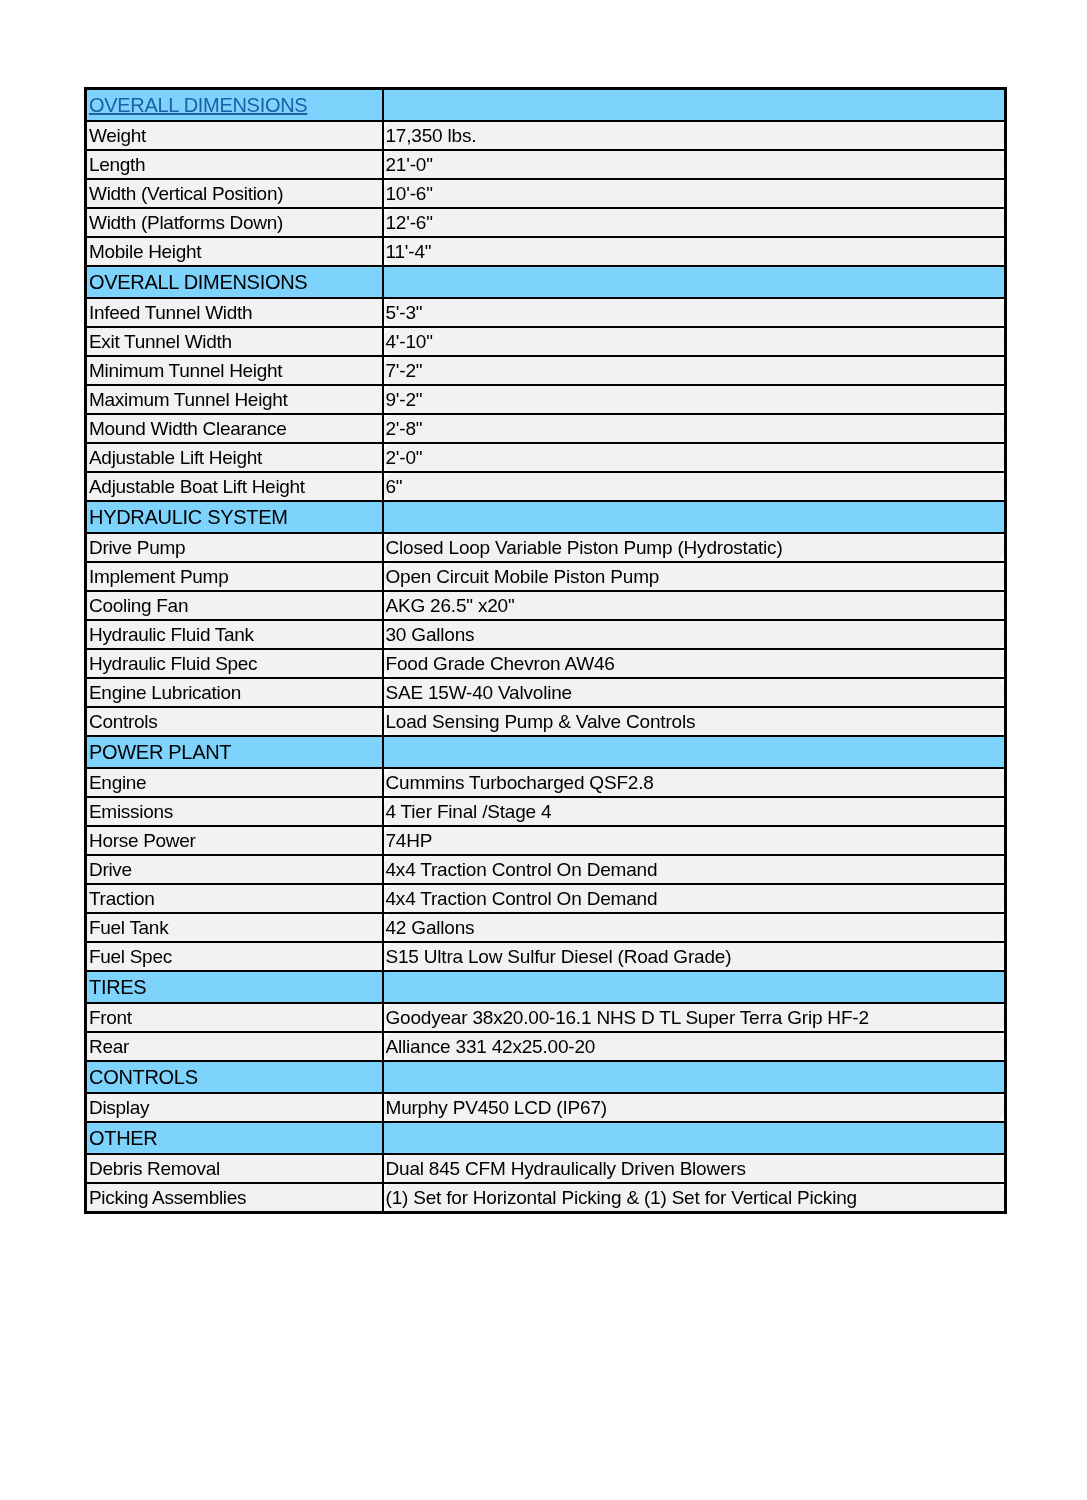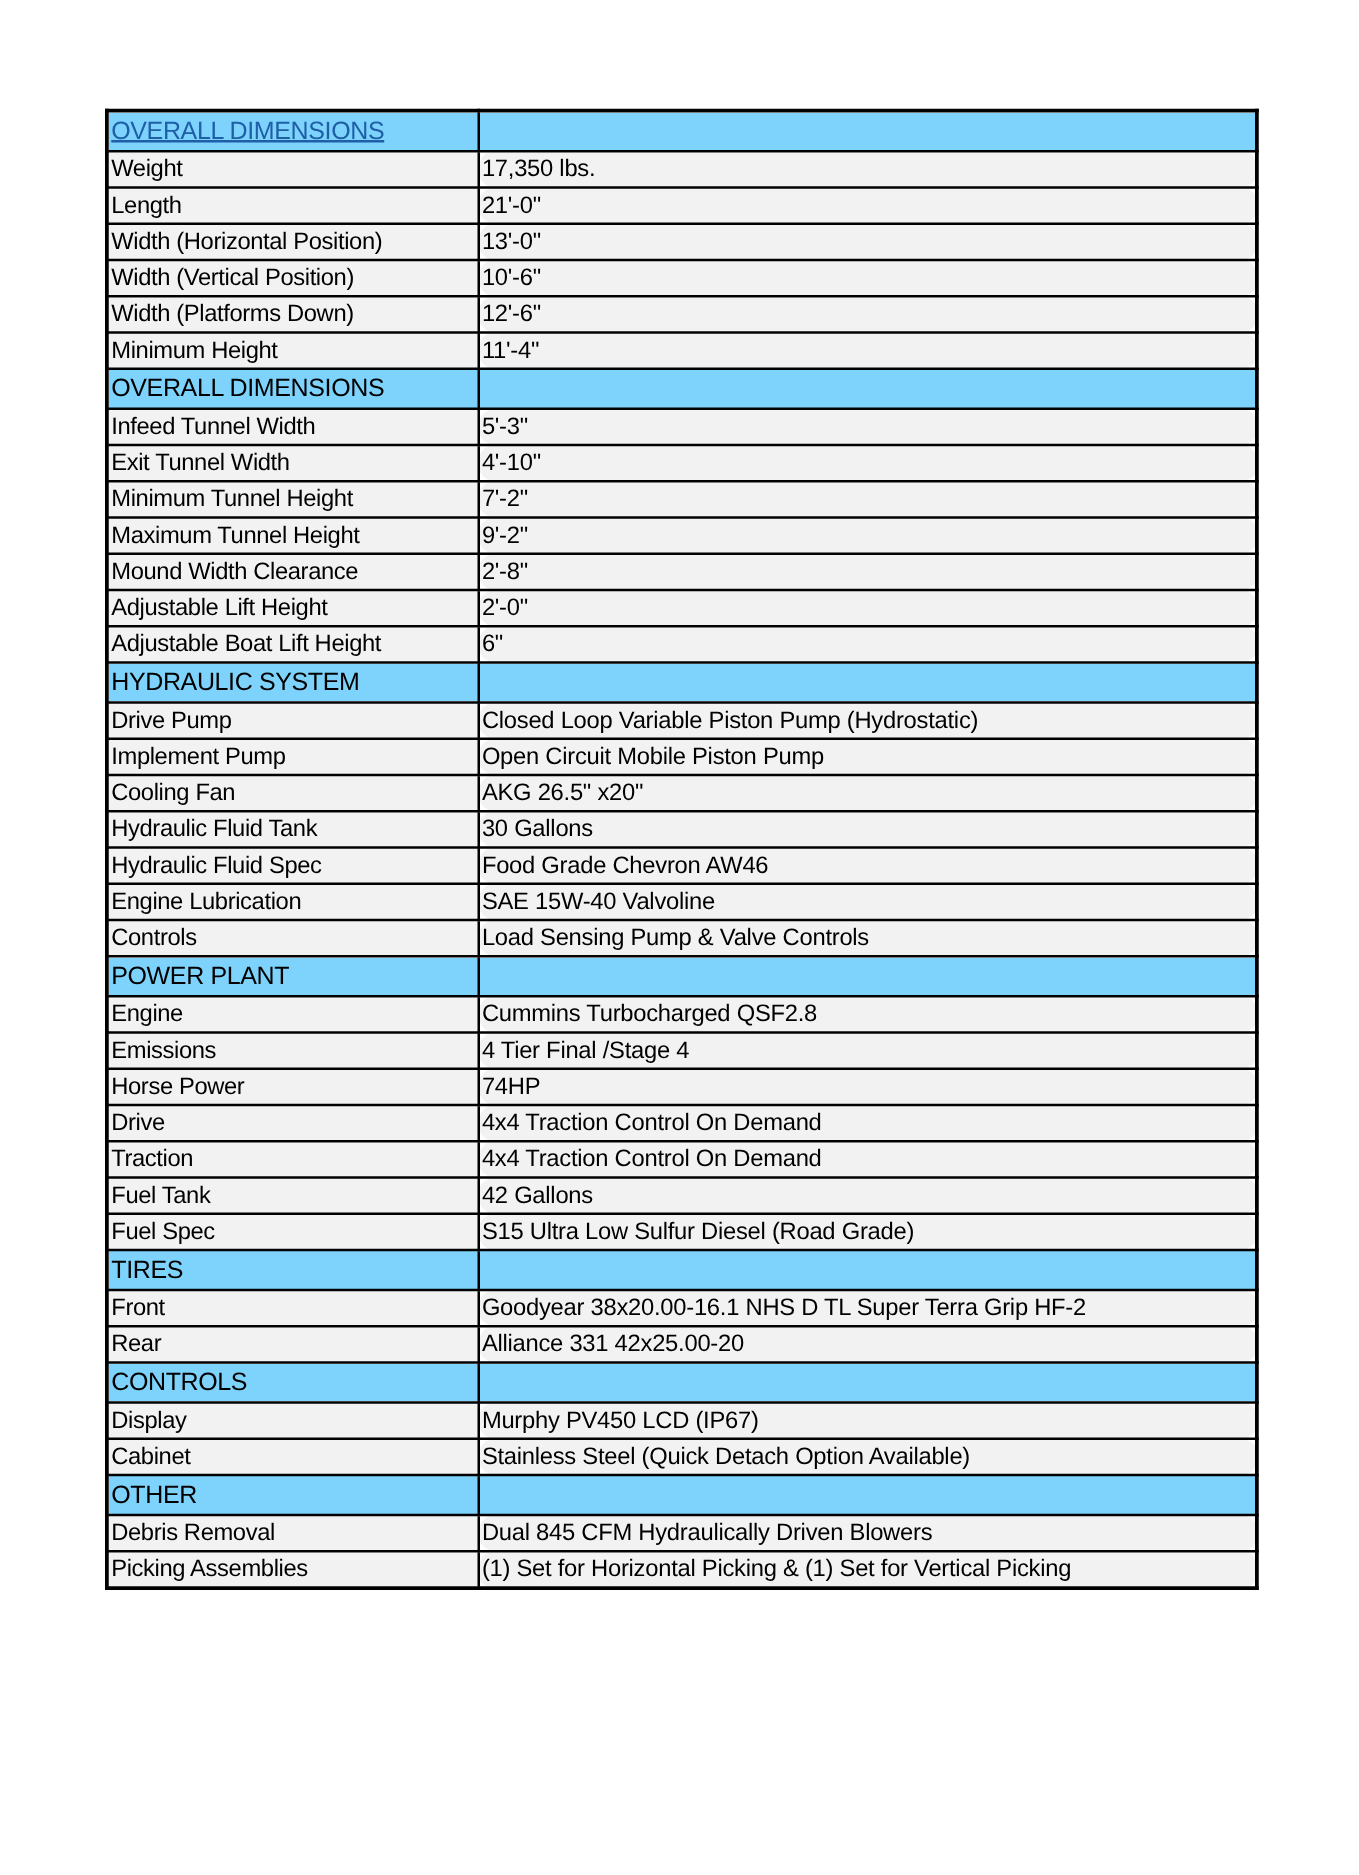--- a/index.html
+++ b/index.html
@@ -37,33 +37,29 @@
       </tr>
       <tr>
         <td class="label">Weight</td>
         <td class="value">17,350 lbs.</td>
       </tr>
       <tr>
         <td class="label">Length</td>
         <td class="value">21'-0"</td>
       </tr>
       <tr>
-        <td class="label">Width (Horizontal Position)</td>
-        <td class="value">13'-0"</td>
-      </tr>
-      <tr>
         <td class="label">Width (Vertical Position)</td>
         <td class="value">10'-6"</td>
       </tr>
       <tr>
         <td class="label">Width (Platforms Down)</td>
         <td class="value">12'-6"</td>
       </tr>
       <tr>
-        <td class="label">Minimum Height</td>
+        <td class="label">Mobile Height</td>
         <td class="value">11'-4"</td>
       </tr>
       <tr class="section">
         <td class="sec-title">OVERALL DIMENSIONS</td>
         <td></td>
       </tr>
       <tr>
         <td class="label">Infeed Tunnel Width</td>
         <td class="value">5'-3"</td>
       </tr>
@@ -168,24 +164,20 @@
         <td class="value">Alliance 331 42x25.00-20</td>
       </tr>
       <tr class="section">
         <td class="sec-title">CONTROLS</td>
         <td></td>
       </tr>
       <tr>
         <td class="label">Display</td>
         <td class="value">Murphy PV450 LCD (IP67)</td>
       </tr>
-      <tr>
-        <td class="label">Cabinet</td>
-        <td class="value">Stainless Steel (Quick Detach Option Available)</td>
-      </tr>
       <tr class="section">
         <td class="sec-title">OTHER</td>
         <td></td>
       </tr>
       <tr>
         <td class="label">Debris Removal</td>
         <td class="value">Dual 845 CFM Hydraulically Driven Blowers</td>
       </tr>
       <tr>
         <td class="label">Picking Assemblies</td>

